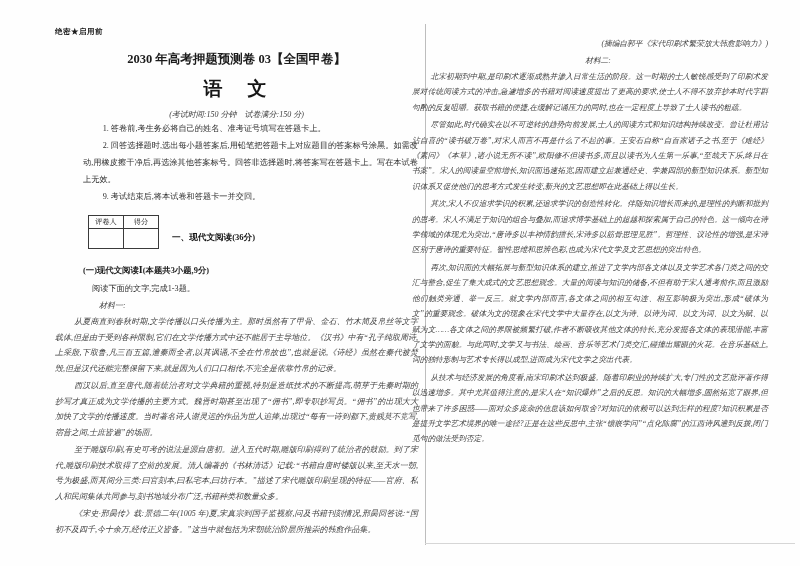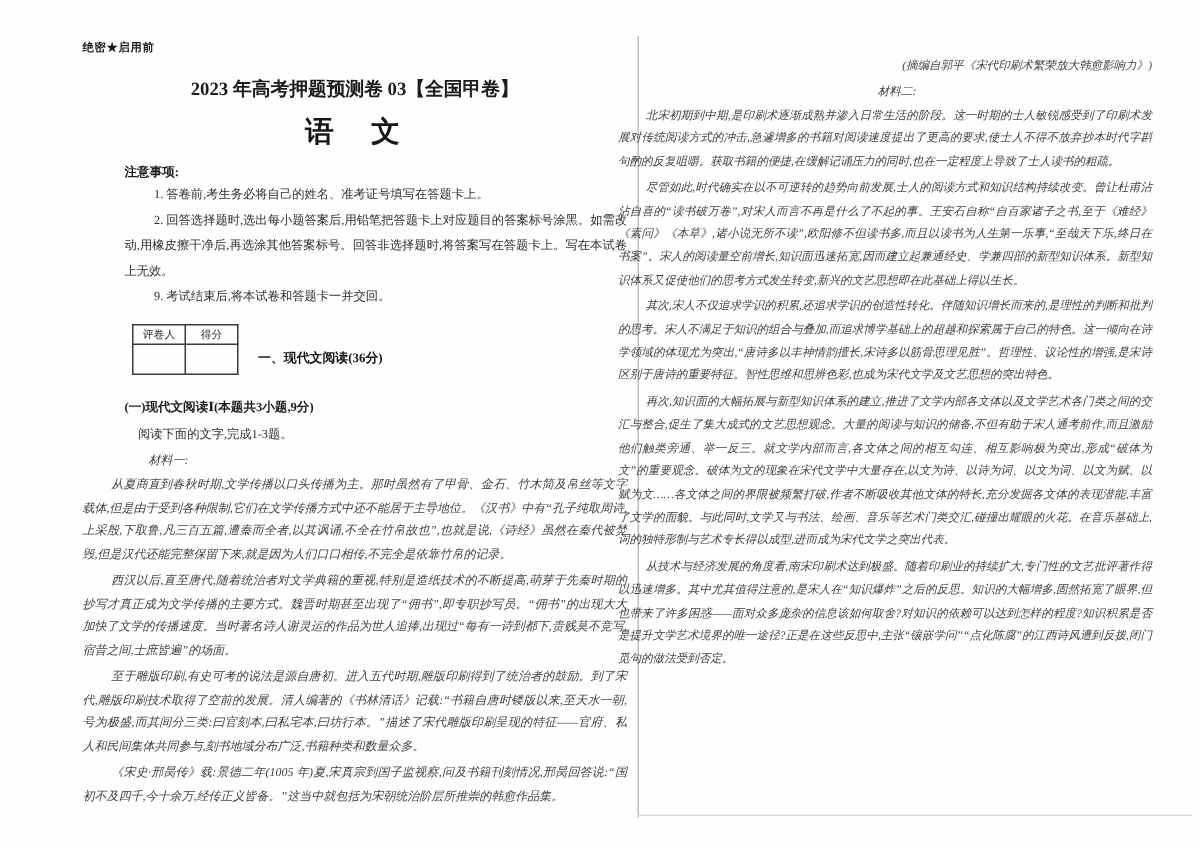--- a/index.html
+++ b/index.html
@@ -50,24 +50,24 @@
   .col-right .mat{font-size:7.7px;line-height:15.4px;}
   .citation{margin:0;font-size:7.7px;line-height:11px;font-style:italic;text-align:right;color:#3f3f3f;}
 </style>
 </head>
 <body>
 
 <div class="page">
 
   <div class="col-left">
     <div class="classification">绝密★启用前</div>
-    <div class="paper-title">2023 年高考押题预测卷 03【全国甲卷】</div>
+    <div class="paper-title">2030 年高考押题预测卷 03【全国甲卷】</div>
     <div class="subject-title">语　文</div>
+    <div class="exam-info">(考试时间:150 分钟　试卷满分:150 分)</div>
 
-    <div class="notes-heading">注意事项:</div>
     <p class="note">1. 答卷前,考生务必将自己的姓名、准考证号填写在答题卡上。</p>
     <p class="note">2. 回答选择题时,选出每小题答案后,用铅笔把答题卡上对应题目的答案标号涂黑。如需改动,用橡皮擦干净后,再选涂其他答案标号。回答非选择题时,将答案写在答题卡上。写在本试卷上无效。</p>
     <p class="note">9. 考试结束后,将本试卷和答题卡一并交回。</p>
 
     <div class="score-block">
       <table class="score-table">
         <tbody>
           <tr>
             <td>评卷人</td>
             <td>得分</td>

